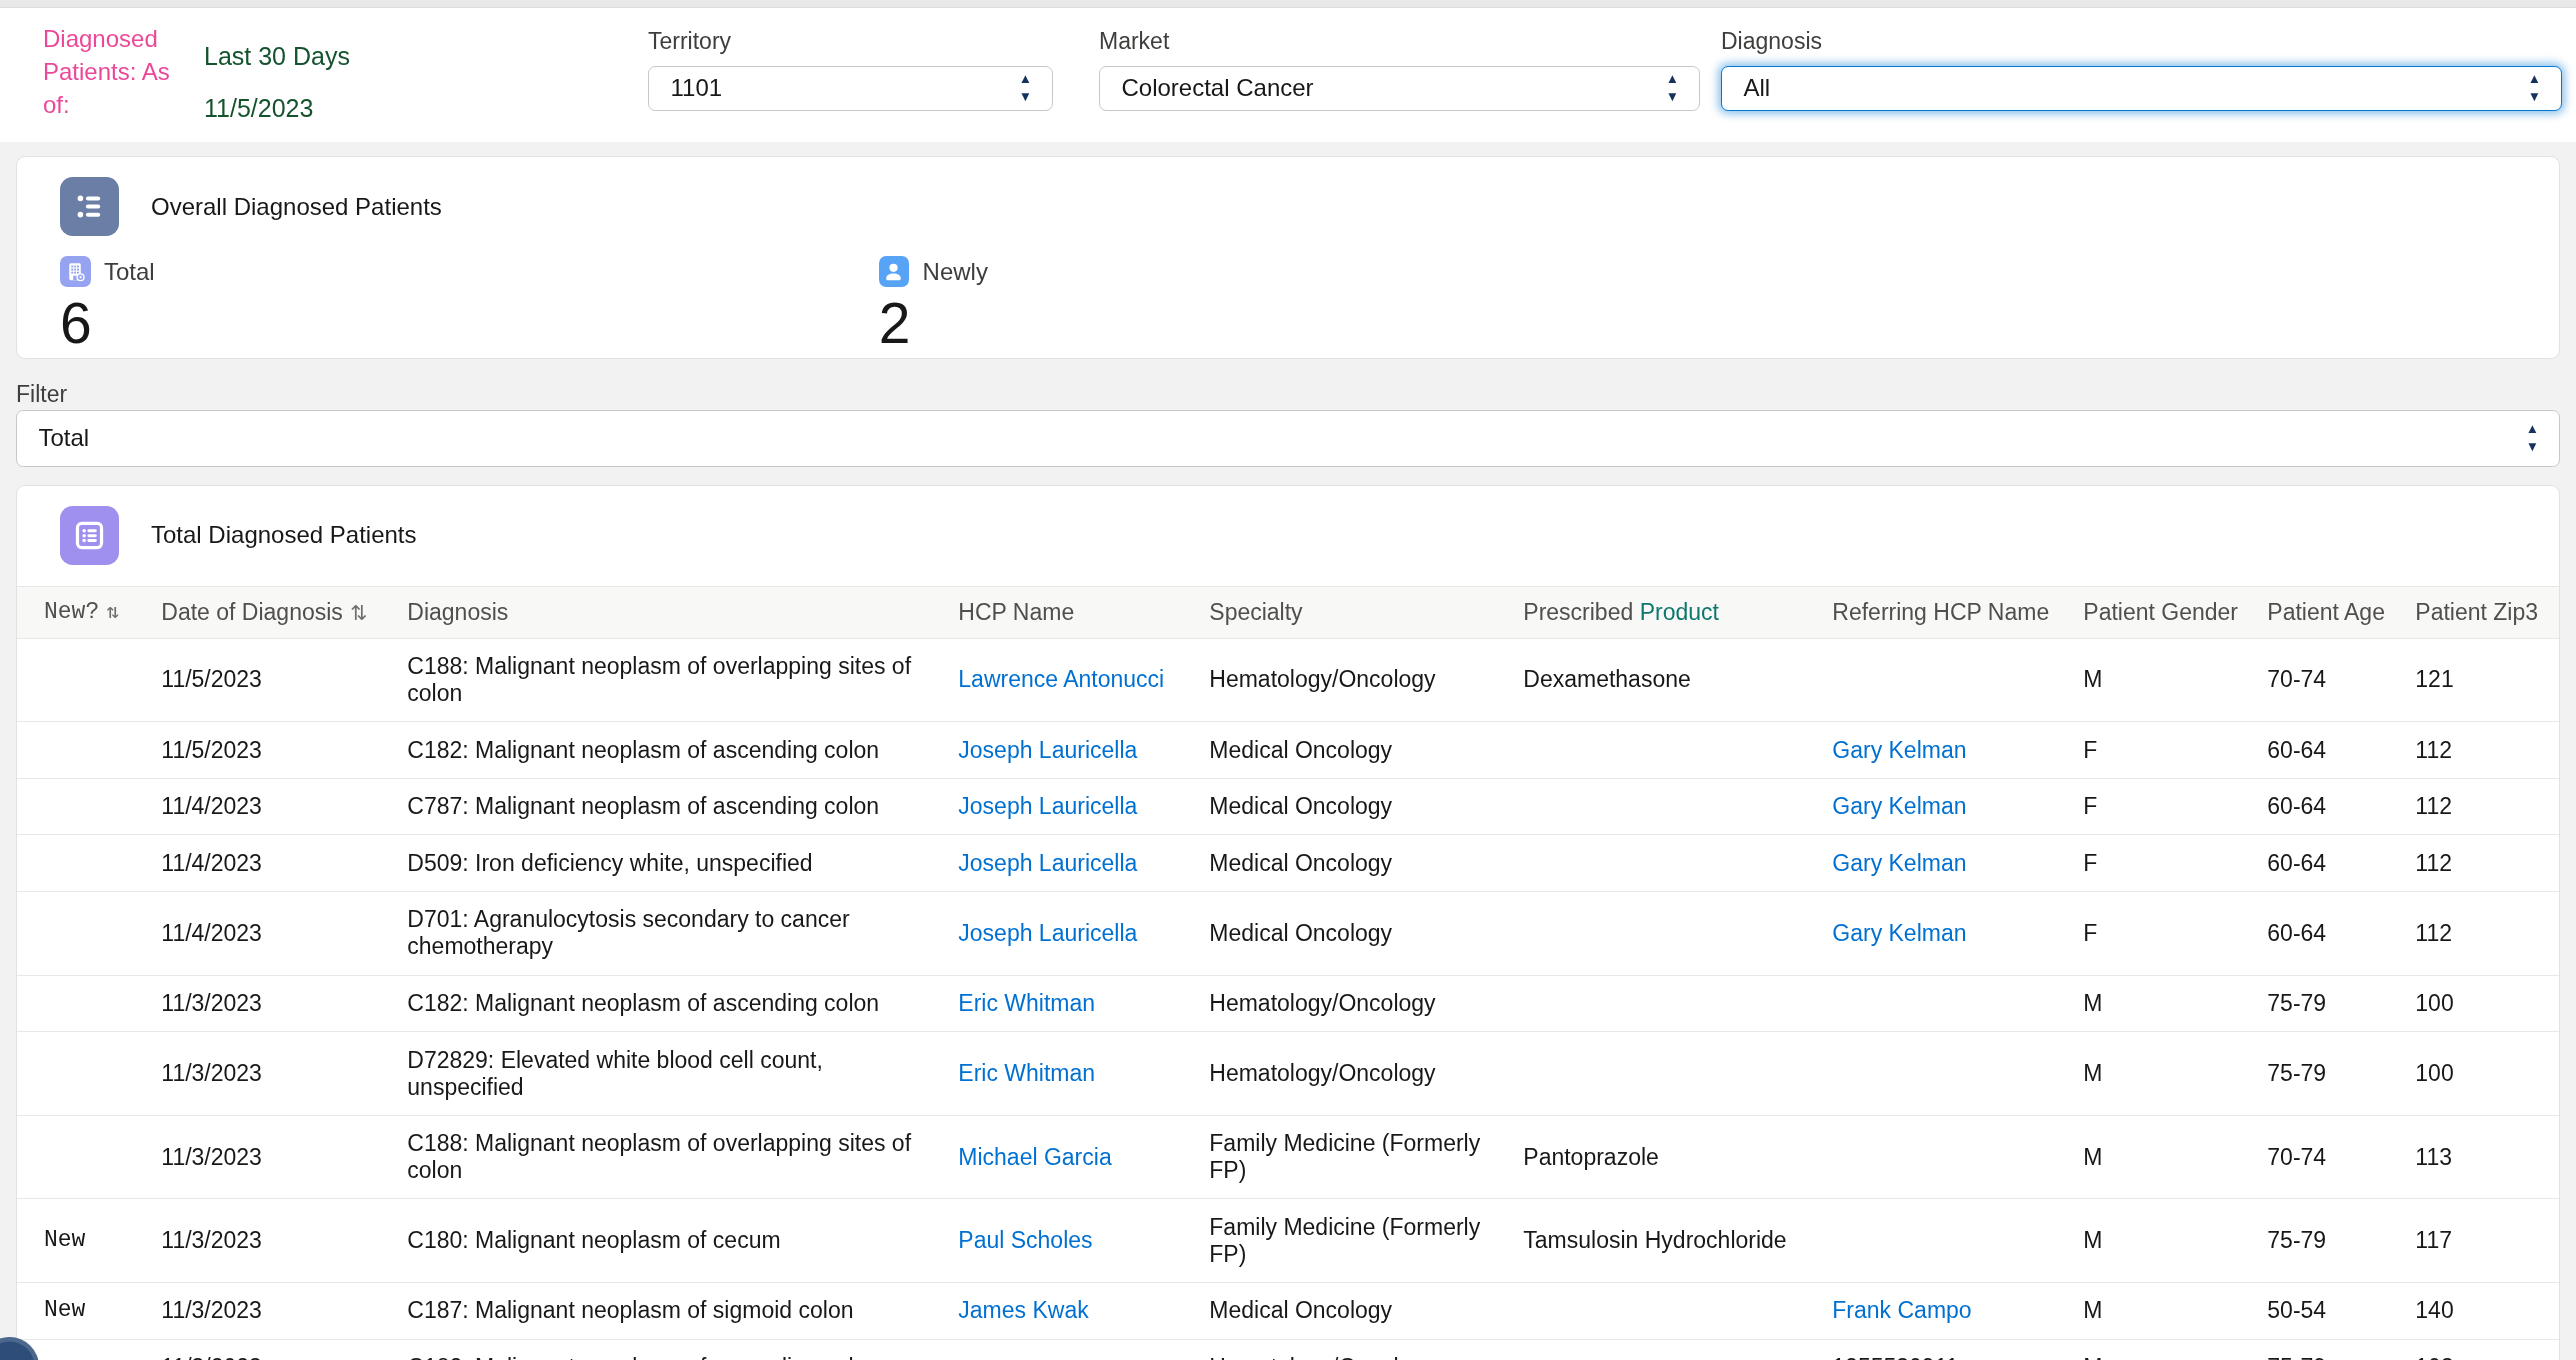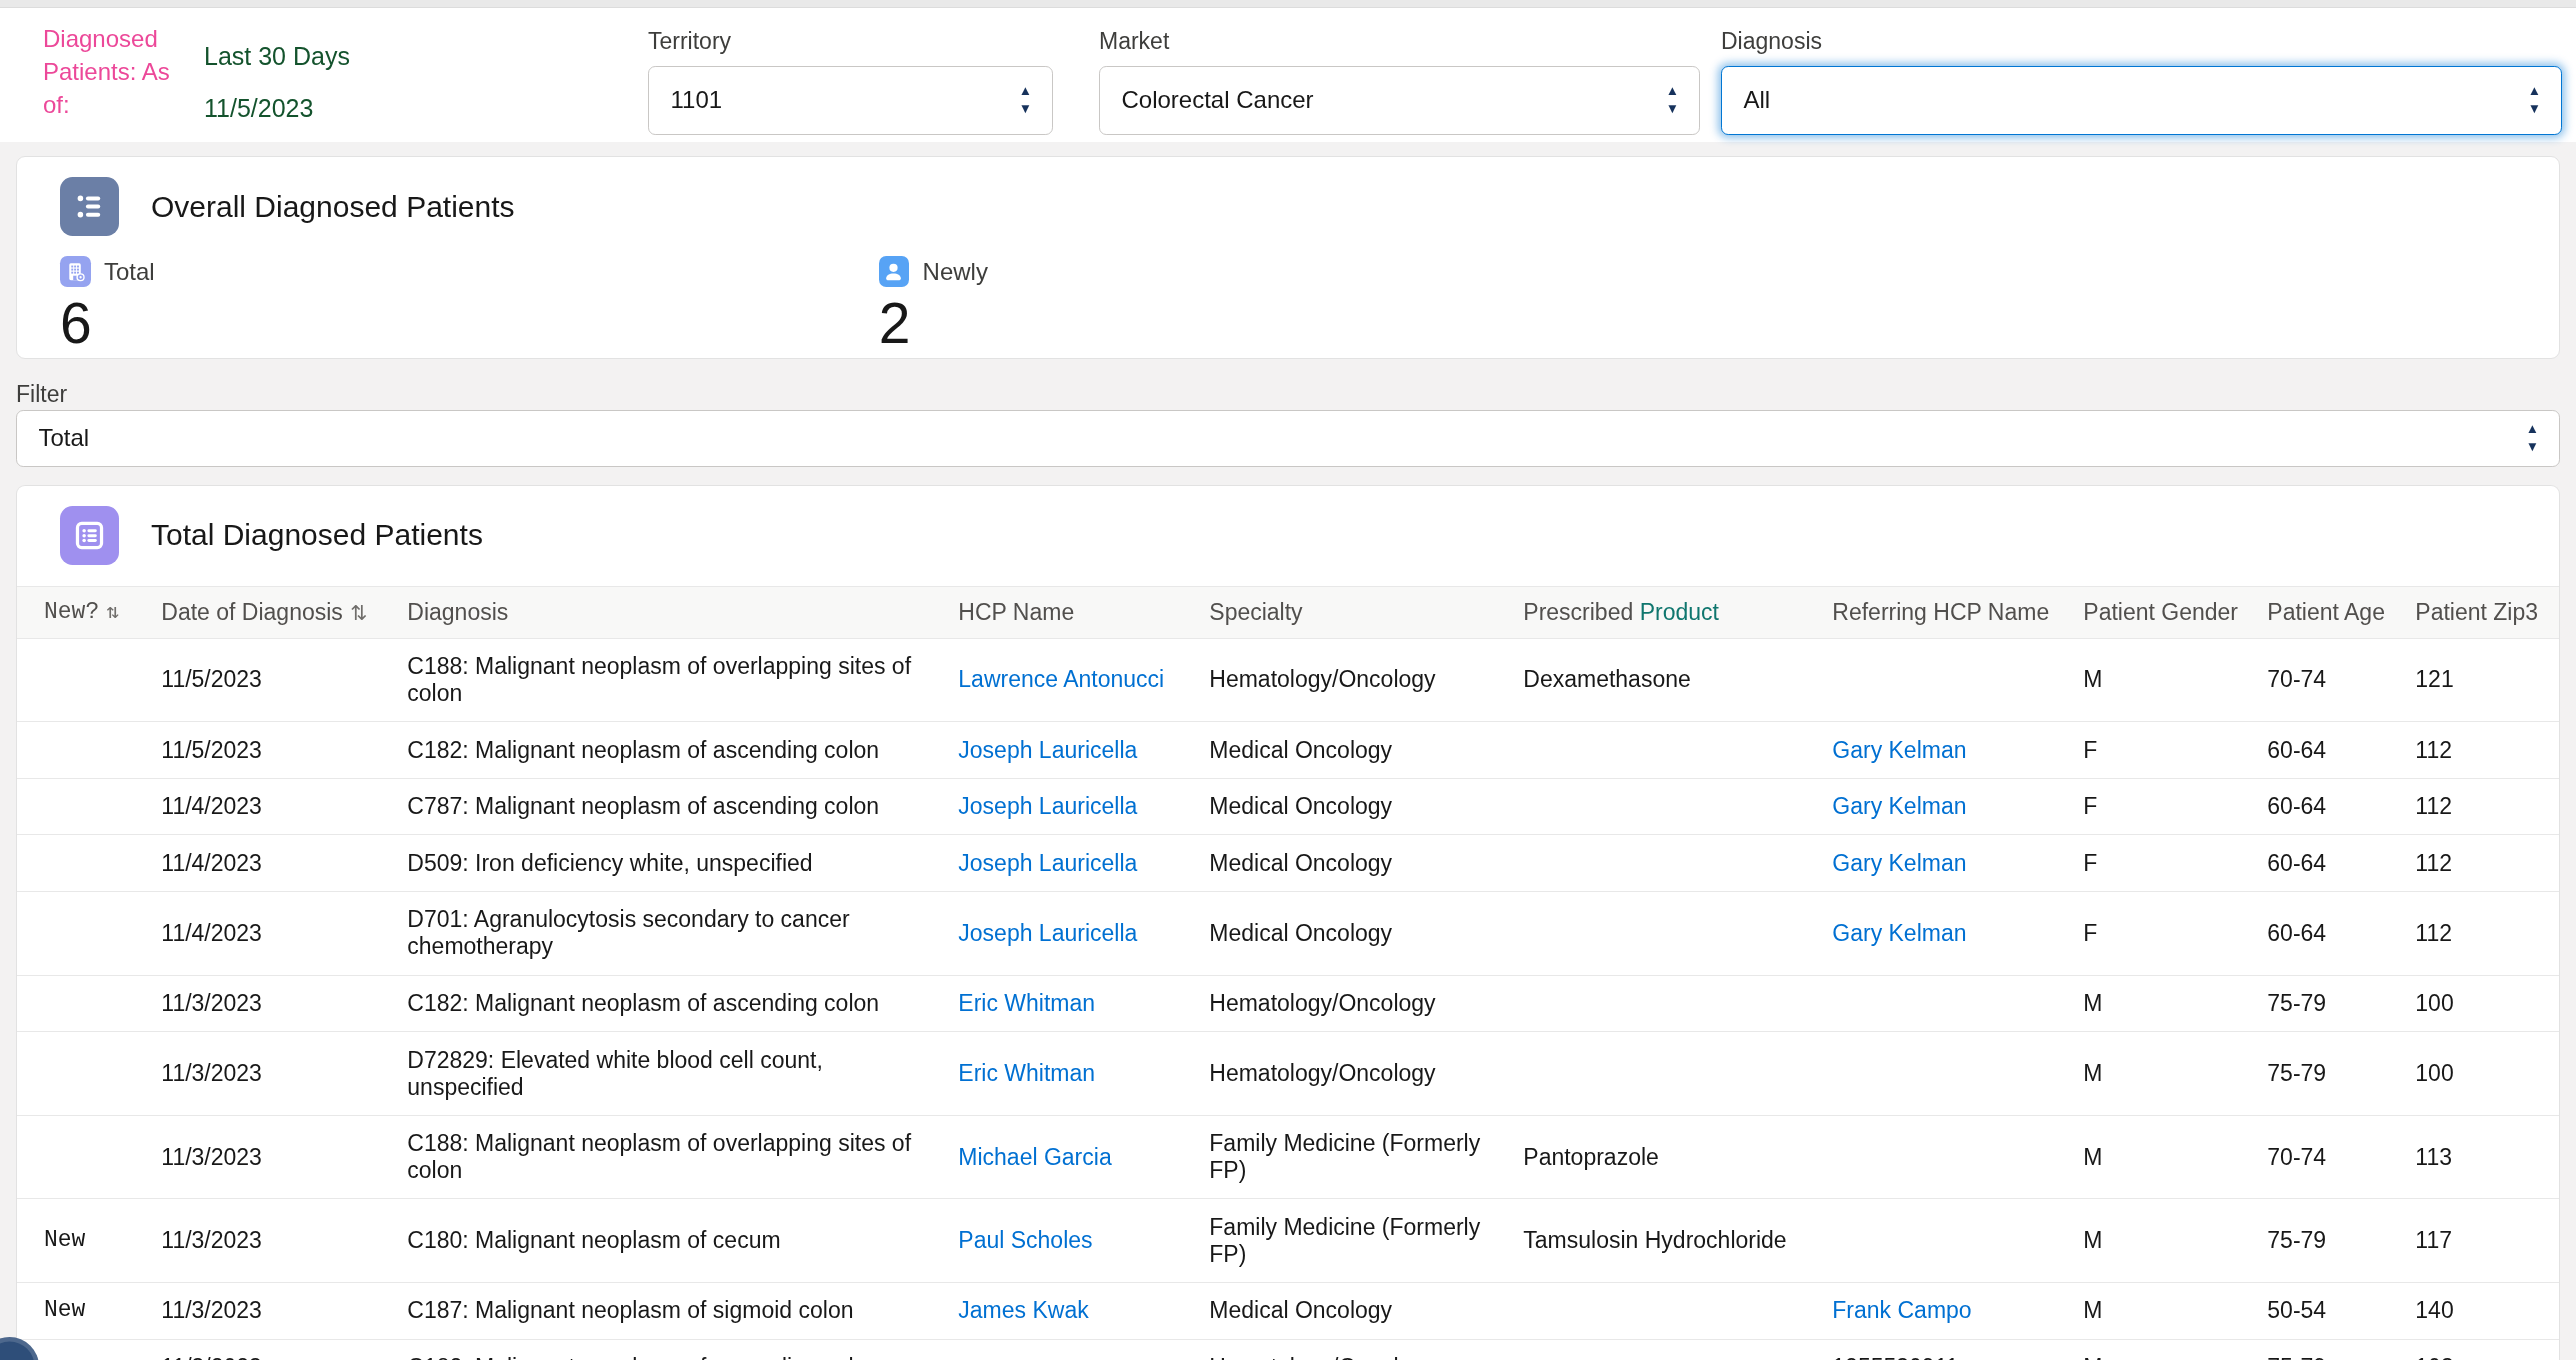--- a/index.html
+++ b/index.html
@@ -18,21 +18,21 @@
   }
   .period-block { position:absolute; left:204px; top:34px; font-size:25px; color:#14532d; }
   .period-block .as-of-date { margin-top:23px; }
 
   .field-group { position:absolute; top:20px; }
   .fg-territory { left:648px;  width:405px; }
   .fg-market    { left:1099px; width:601px; }
   .fg-diagnosis { left:1721px; width:841px; }
   .field-label { display:block; font-size:23px; color:#3e3e3c; margin-bottom:10.8px; }
   .select-box {
-    position:relative; height:69px; background:#fff;
+    position:relative; height:45px; background:#fff;
     border:0.9px solid #c9c7c5; border-radius:7.2px;
     display:flex; align-items:center; padding:0 63px 0 21.5px;
     font-size:24px; color:#181818; cursor:pointer;
   }
   .select-box.focused {
     border:1.8px solid var(--c-focus,#0176d3);
     box-shadow:0 0 8px 2.7px rgba(1,118,211,.45);
   }
   .steppers {
     position:absolute; right:20px; top:50%; transform:translateY(-50%);
@@ -46,21 +46,21 @@
     background:#fff; border:0.9px solid #e2e2e2; border-radius:9px;
   }
   .card-head { display:flex; align-items:center; gap:32px; padding:20px 0 0 43px; }
   .card-icon {
     width:59px; height:59px; border-radius:12.5px; flex:0 0 auto;
     display:flex; align-items:center; justify-content:center;
   }
   .summary-icon { background:var(--c-summary-header-icon,#6b7fa6); }
   .table-icon   { background:var(--c-table-header-icon,#9f90ef); }
   .card-icon svg { width:39px; height:39px; }
-  .card-title { font-size:30px; font-weight:400; color:#181818; }
+  .card-title { font-size:24px; font-weight:400; color:#181818; }
 
   .summary-card { margin-top:14.3px; height:203px; overflow:hidden; }
   .kpi-row {
     display:grid; grid-template-columns:1fr 1fr 1fr;
     padding:0 43px; margin-top:20px;
   }
   .kpi-label-row { display:flex; align-items:center; gap:13.4px; }
   .kpi-icon {
     width:30.5px; height:30.5px; border-radius:7.2px;
     display:flex; align-items:center; justify-content:center; flex:0 0 auto;

